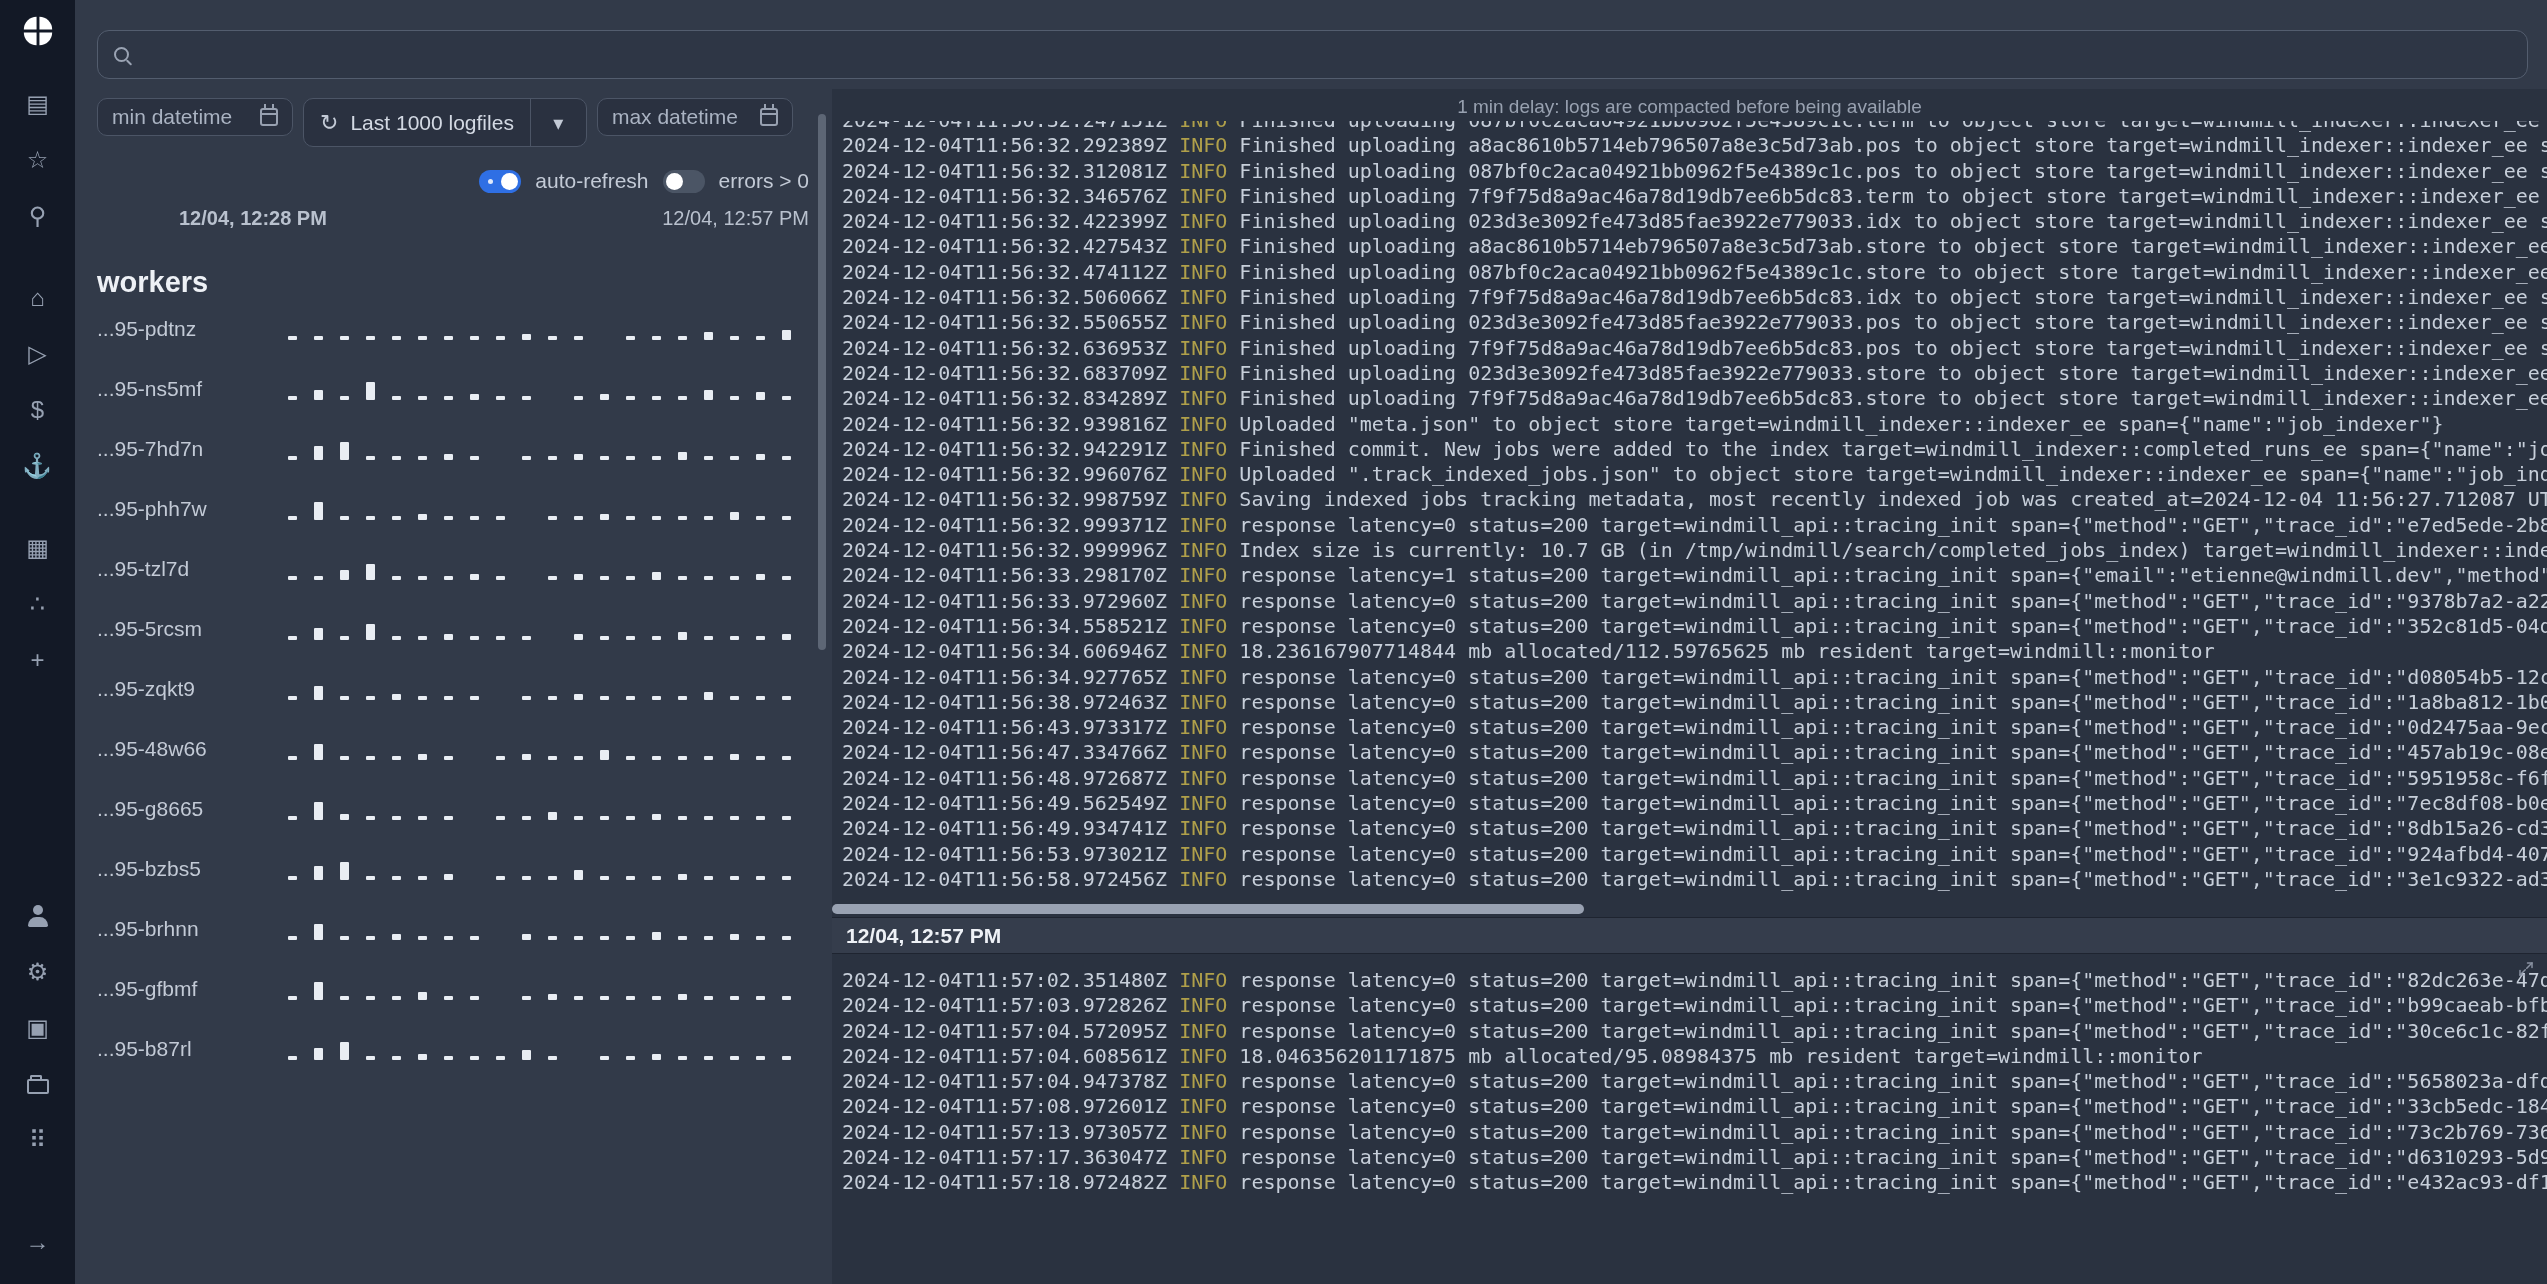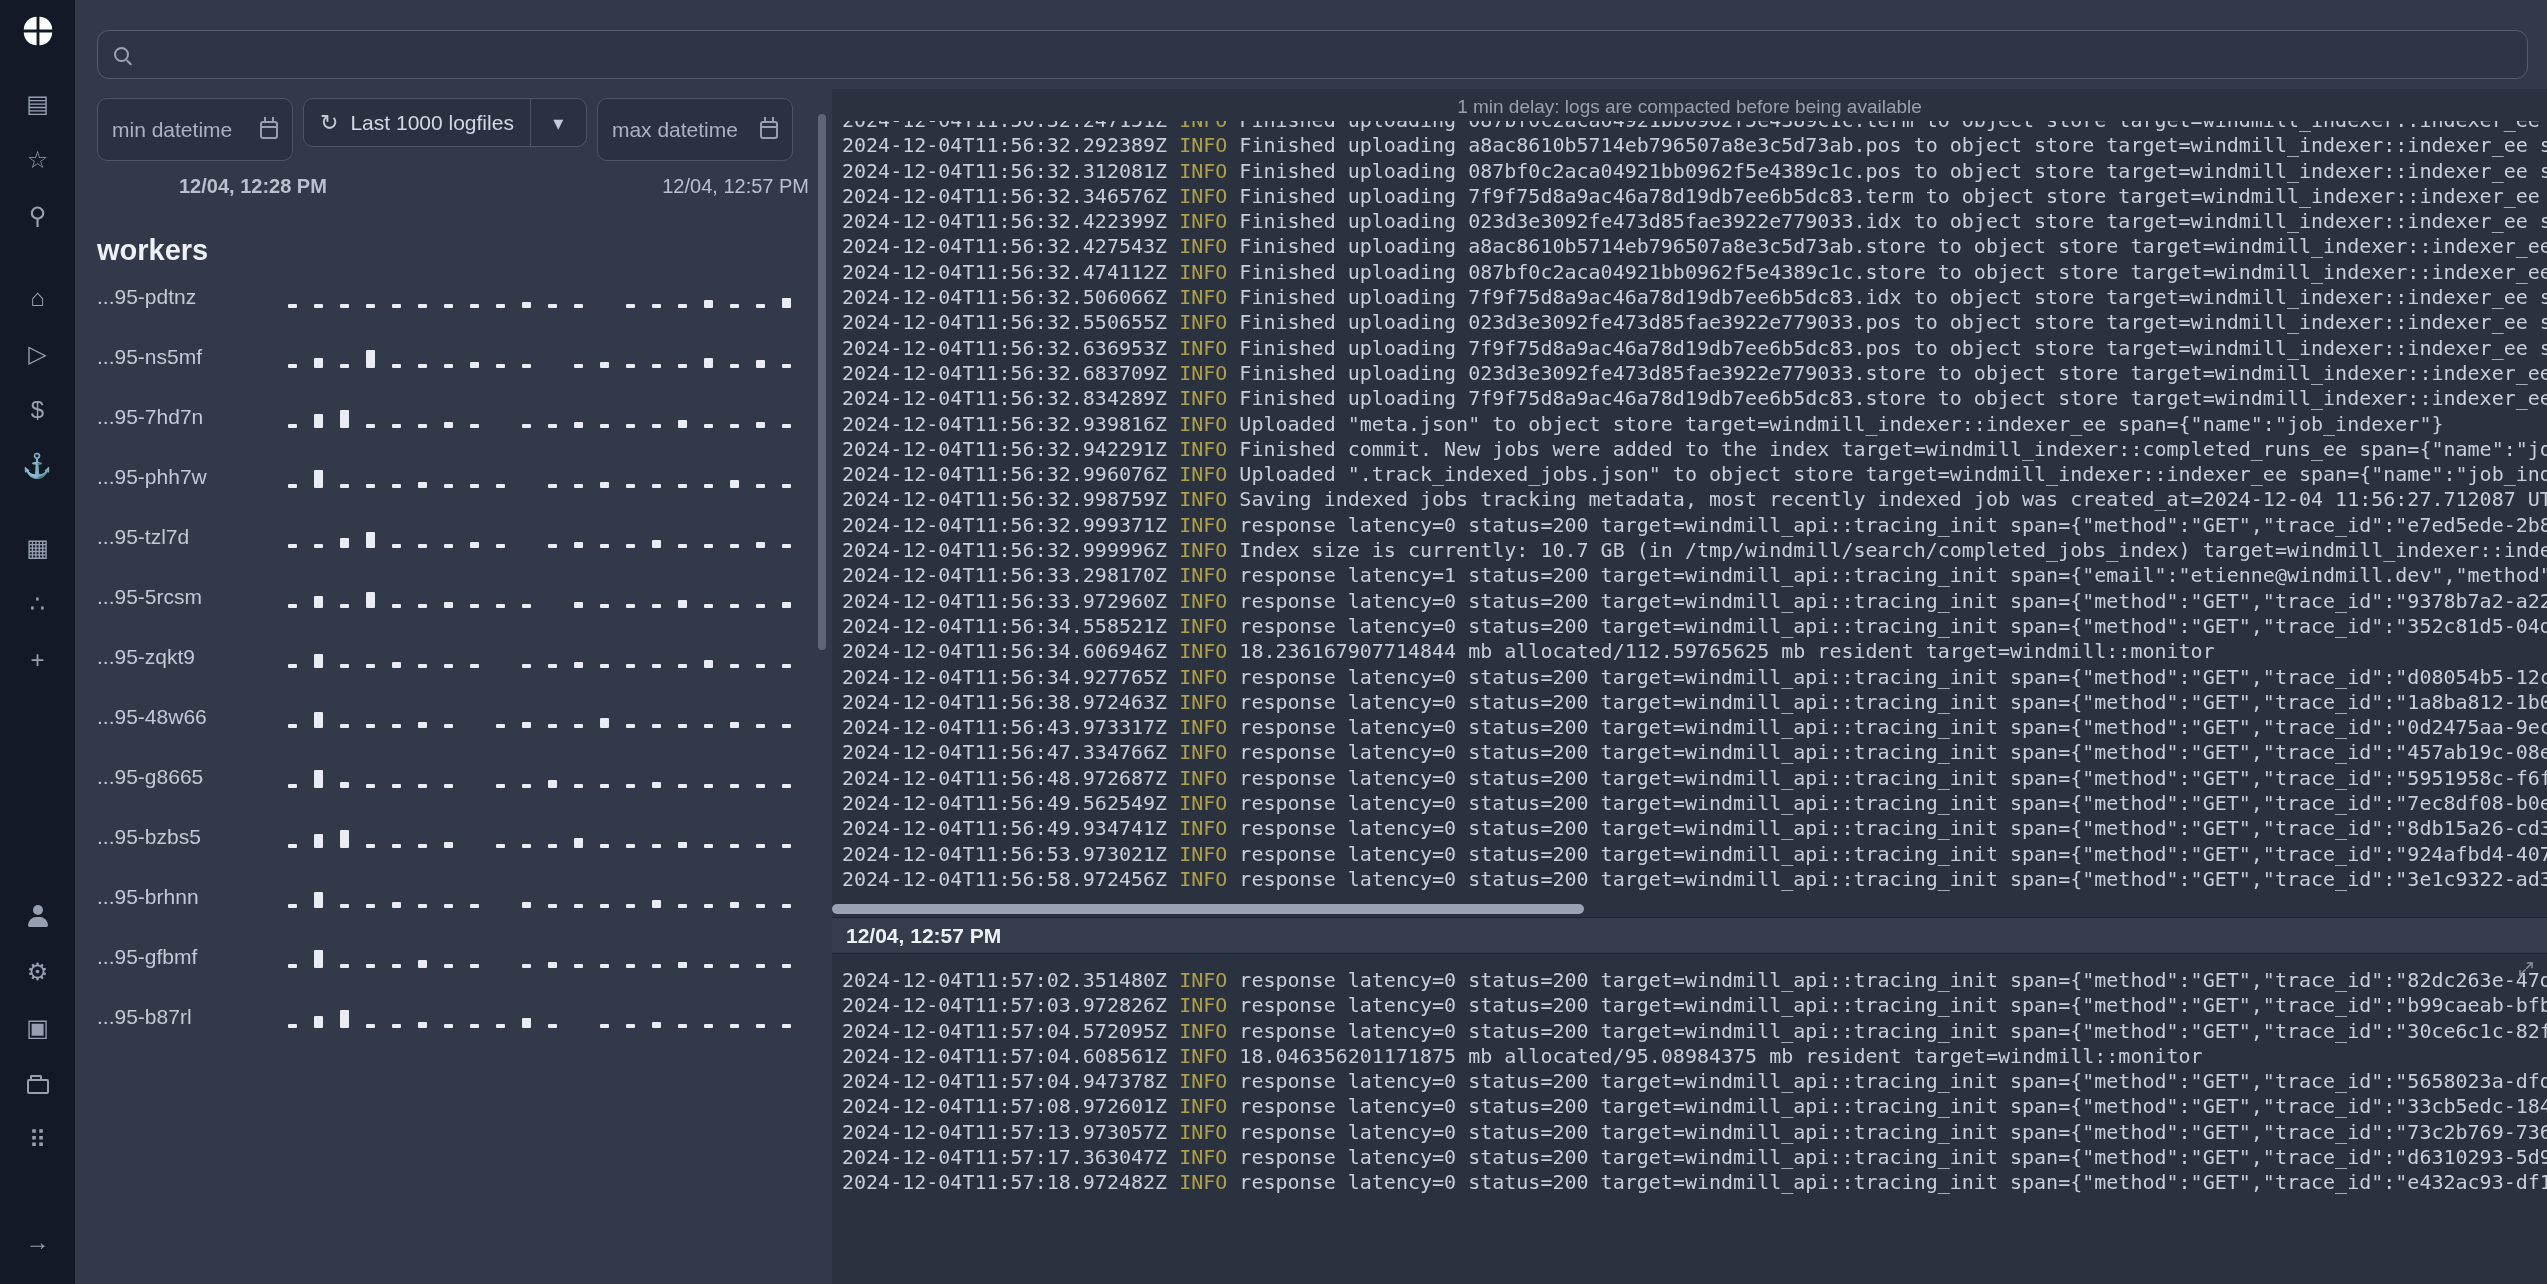--- a/index.html
+++ b/index.html
@@ -52,21 +52,21 @@
   .search-input { flex:1; background:transparent; border:none; outline:none; color:#e7ebf2; font-size:21px; margin-left:14px; font-family:"Liberation Sans",sans-serif; }
 
   
   .content-row { display:flex; margin-top:10px; flex:1; min-height:0; }
   .left-col { width:735px; flex:0 0 735px; position:relative; padding-top:9px; }
   .left-inner { width:712px; }
 
   
   .filter-row { display:flex; gap:10px; }
   .filter-btn {
-    height:63px; background:#2a3140; border:1px solid #4c5566; border-radius:10px;
+    height:38px; background:#2a3140; border:1px solid #4c5566; border-radius:10px;
     display:flex; align-items:center; padding:0 14px; gap:0; color:#aab3c2; font-size:21px; cursor:pointer;
     white-space:nowrap;
   }
   .btn-datetime { width:196px; justify-content:space-between; }
   .split-btn { display:flex; height:49px; border:1px solid #4c5566; border-radius:10px; background:#2a3140; overflow:hidden; }
   .split-main { display:flex; align-items:center; gap:12px; padding:0 16px; color:#d3d9e3; font-size:21px; cursor:pointer; }
   .split-chevron { width:56px; border-left:1px solid #4c5566; display:flex; align-items:center; justify-content:center; color:#c3cad6; font-size:20px; cursor:pointer; }
   .refresh-glyph { color:#c3cad6; font-size:22px; }
   .cal-icon { width:18px; height:18px; border:2px solid #98a1b1; border-radius:3px; position:relative; flex:0 0 auto; }
   .cal-icon::before { content:''; position:absolute; top:-6px; left:2px; width:2px; height:4px; background:#98a1b1; box-shadow:8px 0 #98a1b1; }
@@ -190,20 +190,30 @@
                 <span>▾</span>
               </div>
             </div>
 
             <button class="filter-btn btn-datetime">
               <span>max datetime</span>
               <span class="cal-icon"></span>
             </button>
           </div>
 
+          <div class="toggle-row">
+            <span class="toggle on">
+                <span class="knob"></span>
+              </span>
+            <span class="toggle-label">auto-refresh</span>
+            <span class="toggle off">
+                <span class="knob"></span>
+              </span>
+            <span class="toggle-label">errors &gt; 0</span>
+          </div>
 
           <div class="dates-row">
             <span class="start">12/04, 12:28 PM</span>
             <span class="end">12/04, 12:57 PM</span>
           </div>
 
           <h2 class="workers-title">workers</h2>
 
           <div>
               <div class="worker-row">

